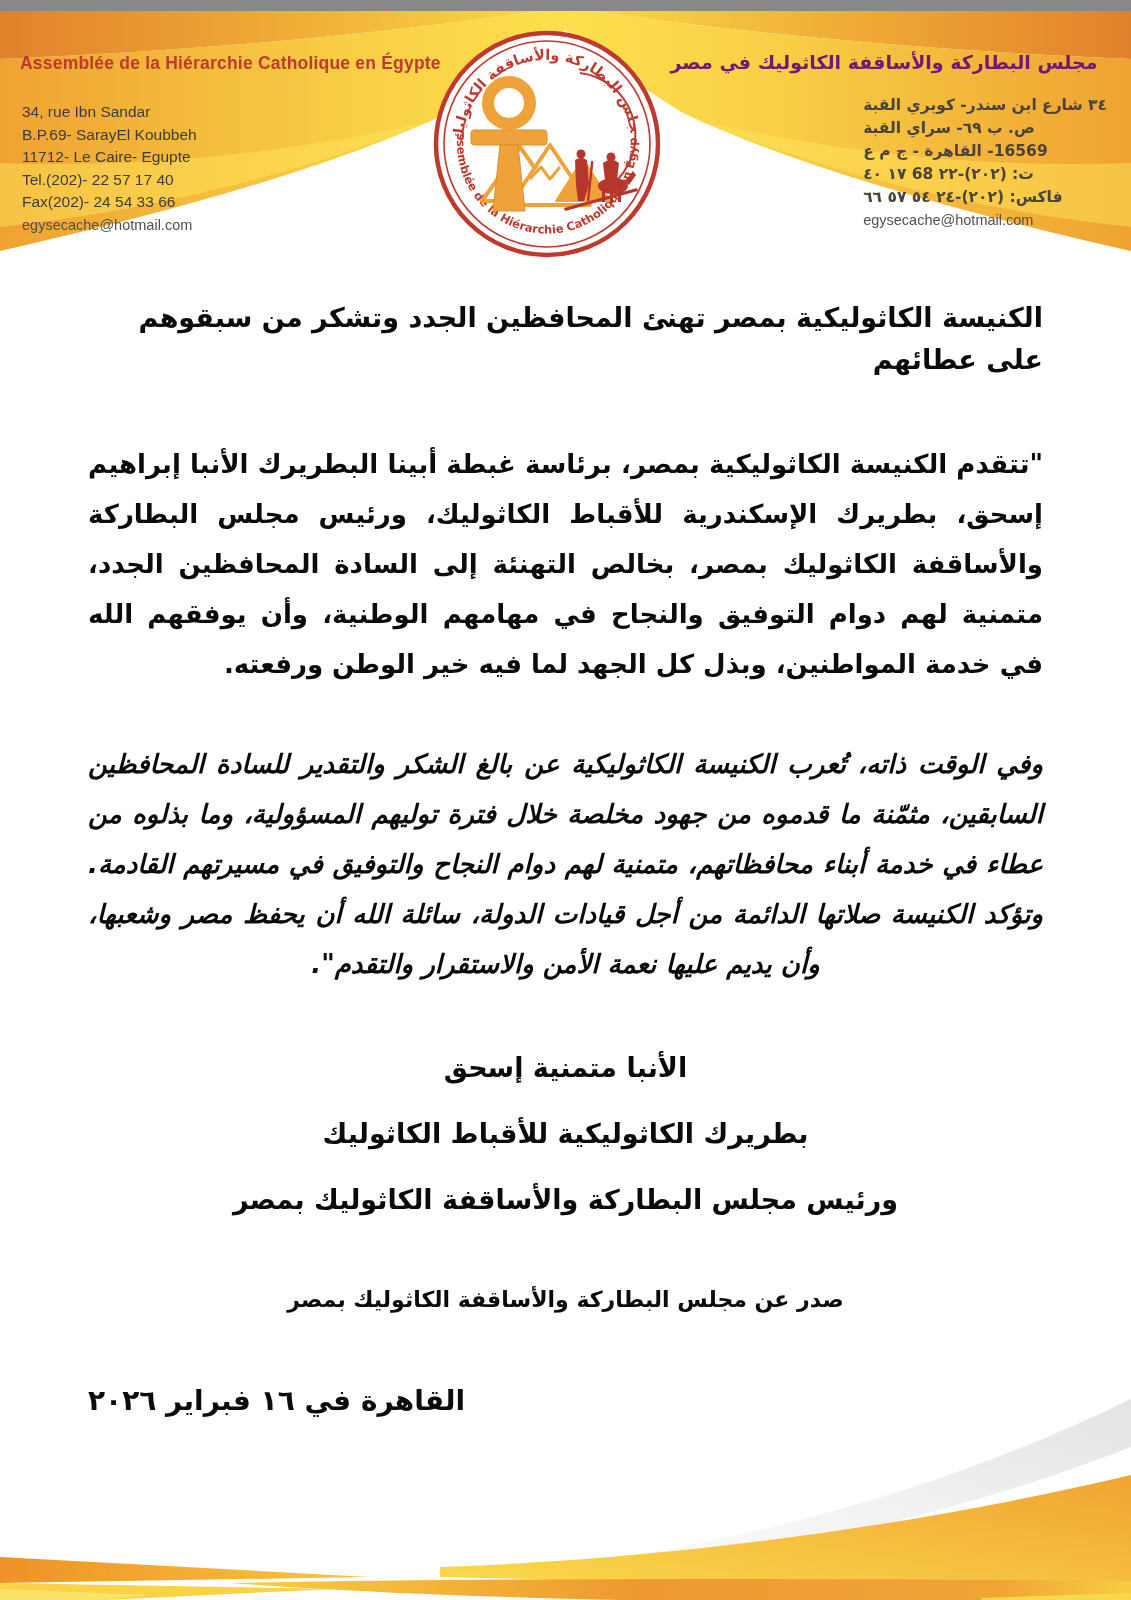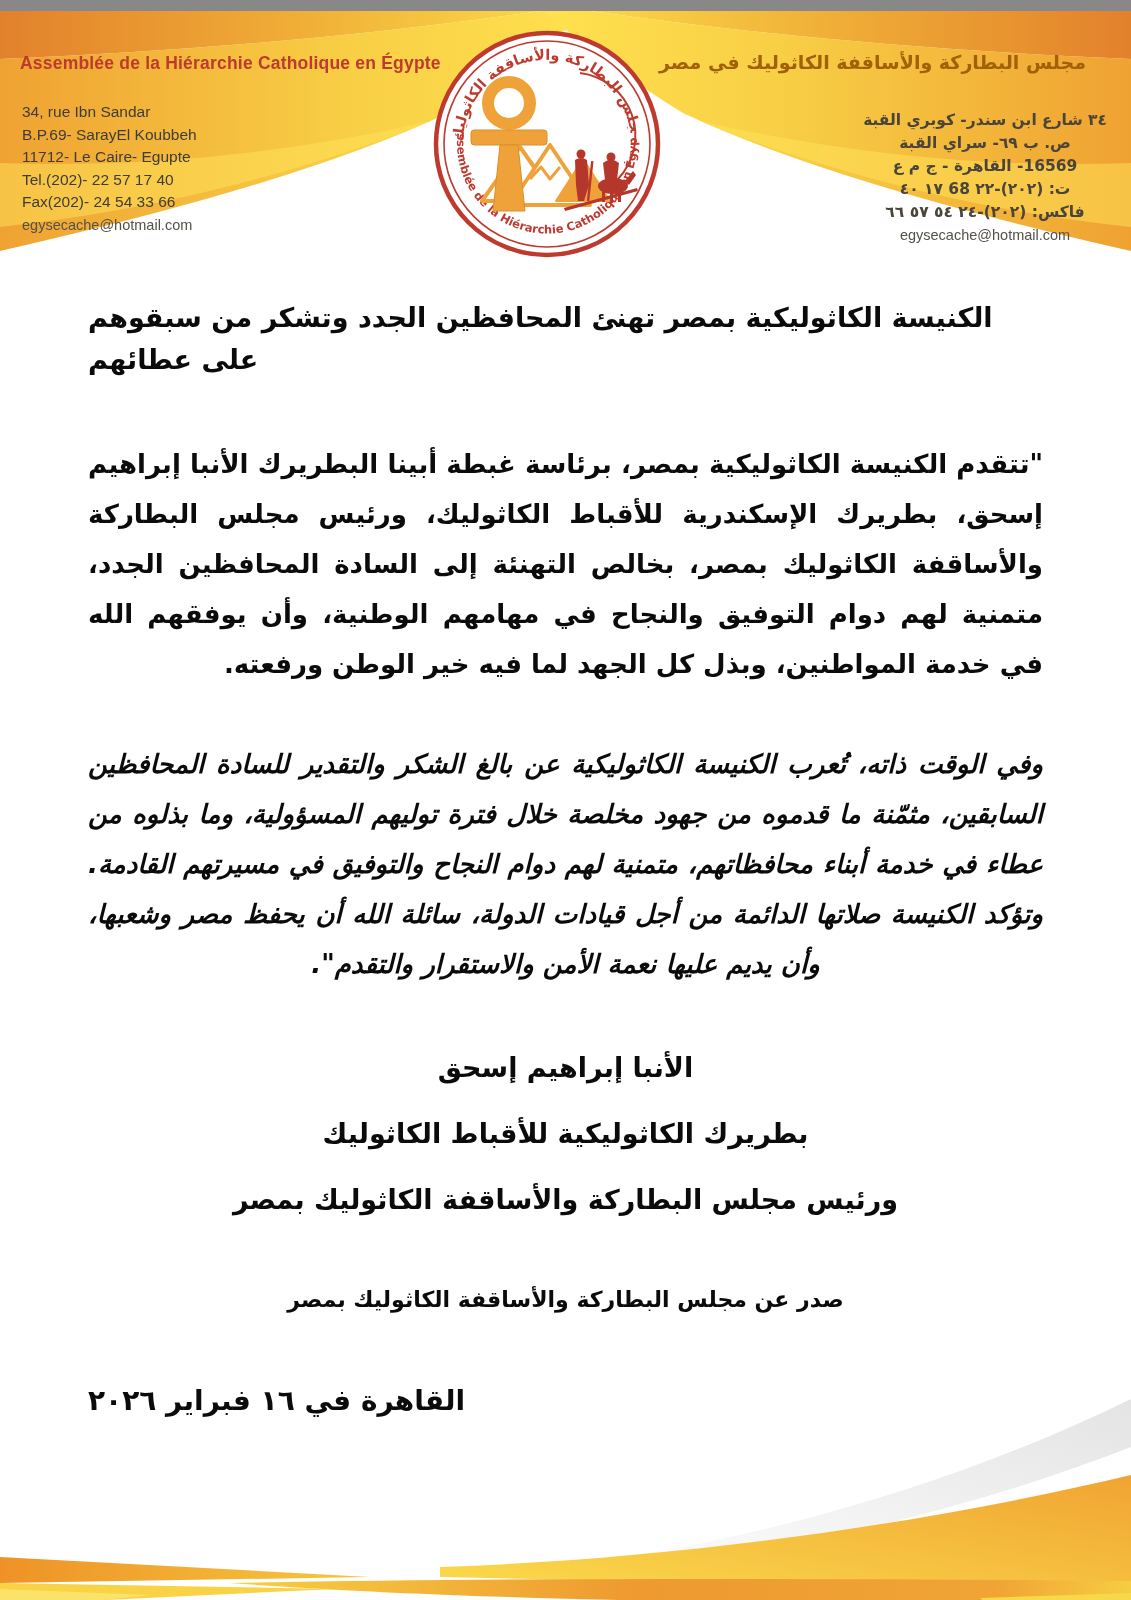--- a/index.html
+++ b/index.html
@@ -19,42 +19,42 @@
   }
   .addr-fr{
     position:absolute; left:22px; top:90px;
     font-family:"Liberation Sans", sans-serif;
     font-size:15.5px; color:#3e3d36; line-height:22.5px;
   }
   .addr-fr .email{color:#55514a; font-size:14.5px;}
 
   .org-ar{
     position:absolute; right:22px; top:40px; width:450px;
+    direction:rtl; text-align:center;
+    font-weight:bold; font-size:19px; color:#701a75;
+  }
+  .addr-ar{
+    position:absolute; right:24px; top:83px;
     direction:rtl; text-align:left;
-    font-weight:bold; font-size:19px; color:#a16207;
-  }
-  .addr-ar{
-    position:absolute; right:24px; top:98px;
-    direction:rtl; text-align:center;
     font-weight:bold; font-size:15.5px; color:#4a443a; line-height:23px;
   }
   .addr-ar .email{
     direction:ltr; font-family:"Liberation Sans", sans-serif;
     font-weight:normal; font-size:14.5px; color:#55514a;
   }
 
   .logo-wrap{position:absolute; left:430px; top:16px; width:234px; height:234px;}
   .seal-text{font-family:"DejaVu Sans", sans-serif; font-weight:bold; fill:#bf3a2e;}
 
   .content{
     position:absolute; top:258px; left:88px; right:88px;
     direction:rtl; color:#0b0b0b;
   }
   .doc-title{
-    font-weight:bold; font-size:27px; text-align:left; line-height:42px;
+    font-weight:bold; font-size:27px; text-align:right; line-height:42px;
     margin:28px 0 58px 0;
   }
   .para{
     font-weight:bold; font-size:26px; line-height:50px;
     text-align:justify; text-align-last:right;
   }
   .para.p2{ text-align-last:center; margin-top:50px;font-style:italic;}
   .sig{
     margin-top:46px; text-align:center; font-weight:bold; font-size:27px; line-height:66px;
   }
@@ -170,21 +170,21 @@
   </div>
 
   <div class="content">
     <div class="doc-title">الكنيسة الكاثوليكية بمصر تهنئ المحافظين الجدد وتشكر من سبقوهم على عطائهم</div>
 
     <div class="para">"تتقدم الكنيسة الكاثوليكية بمصر، برئاسة غبطة أبينا البطريرك الأنبا إبراهيم إسحق، بطريرك الإسكندرية للأقباط الكاثوليك، ورئيس مجلس البطاركة والأساقفة الكاثوليك بمصر، بخالص التهنئة إلى السادة المحافظين الجدد، متمنية لهم دوام التوفيق والنجاح في مهامهم الوطنية، وأن يوفقهم الله في خدمة المواطنين، وبذل كل الجهد لما فيه خير الوطن ورفعته.</div>
 
     <div class="para p2">وفي الوقت ذاته، تُعرب الكنيسة الكاثوليكية عن بالغ الشكر والتقدير للسادة المحافظين السابقين، مثمّنة ما قدموه من جهود مخلصة خلال فترة توليهم المسؤولية، وما بذلوه من عطاء في خدمة أبناء محافظاتهم، متمنية لهم دوام النجاح والتوفيق في مسيرتهم القادمة. وتؤكد الكنيسة صلاتها الدائمة من أجل قيادات الدولة، سائلة الله أن يحفظ مصر وشعبها، وأن يديم عليها نعمة الأمن والاستقرار والتقدم".</div>
 
     <div class="sig">
-      <div>الأنبا إبراهيم إسحق</div>
+      <div>الأنبا متمنية إسحق</div>
       <div>بطريرك الكاثوليكية للأقباط الكاثوليك</div>
       <div>ورئيس مجلس البطاركة والأساقفة الكاثوليك بمصر</div>
     </div>
 
     <div class="issued">صدر عن مجلس البطاركة والأساقفة الكاثوليك بمصر</div>
 
     <div class="dateline">القاهرة في ١٦ فبراير ٢٠٢٦</div>
   </div>
 
   <svg class="ftr-svg" width="1131" height="220" viewBox="0 0 1131 220" aria-hidden="true">

